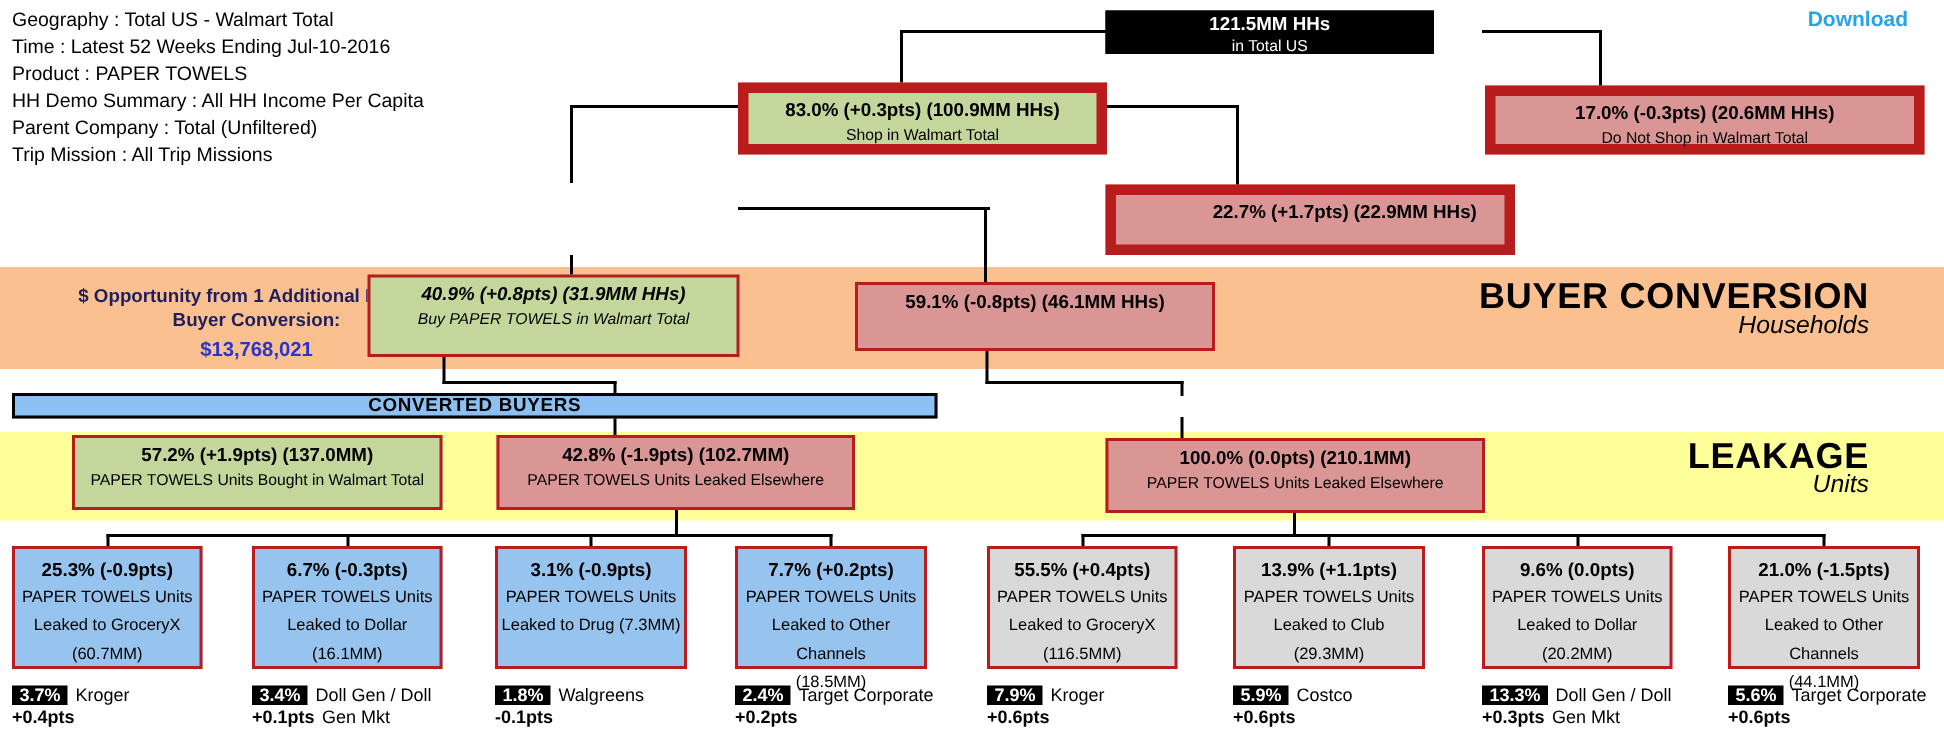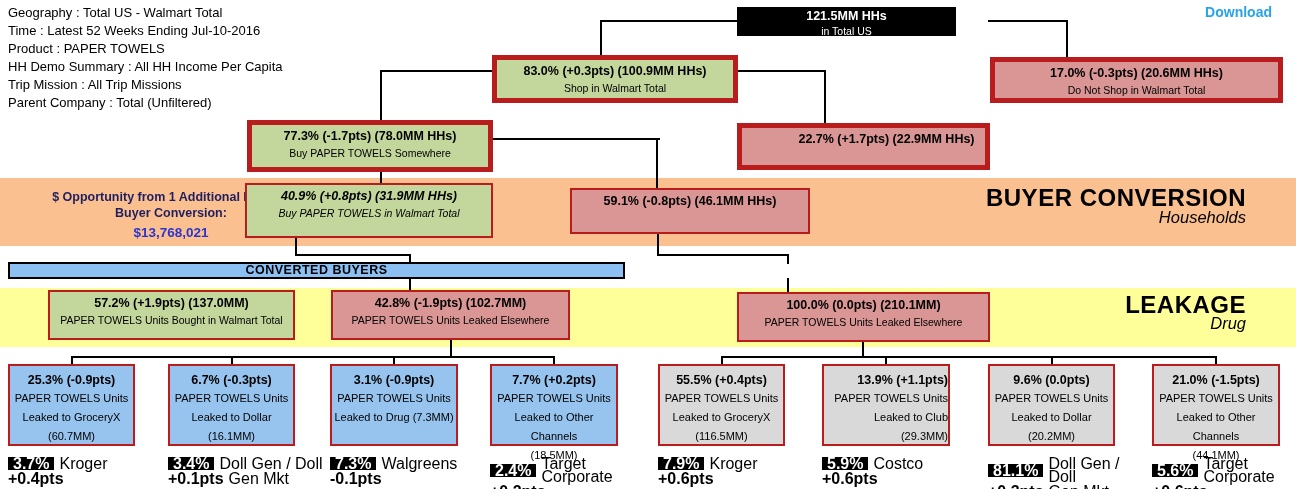--- a/index.html
+++ b/index.html
@@ -14,70 +14,70 @@
   
   .band{position:absolute;left:0;width:1296px;}
   .band.orange{top:178px;height:68px;background:#fac090;}
   .band.yellow{top:288px;height:59px;background:#ffff99;}
   .band-title{position:absolute;right:50px;font-size:24px;font-weight:bold;letter-spacing:.5px;white-space:nowrap;}
   .band-sub{position:absolute;right:50px;font-size:16.5px;font-style:italic;white-space:nowrap;}
   .opportunity{position:absolute;left:16px;top:189px;width:310px;text-align:center;
     font-size:12.5px;font-weight:bold;color:#1f1f60;line-height:16px;}
   .opportunity .amount{margin-top:4px;font-size:13.5px;color:#2b35cd;}
   
-  .box{position:absolute;border:5px solid #b91c1c;text-align:center;box-sizing:border-box;padding-top:4px;}
+  .box{position:absolute;border:7px solid #b91c1c;text-align:center;box-sizing:border-box;padding-top:4px;}
   .box.b2{border-width:2px;}
   .box .v{font-weight:bold;font-size:12.5px;line-height:15px;}
   .box .l{font-size:10.5px;line-height:14px;margin-top:2px;}
   .green{background:#c3d69b;} .pink{background:#d99694;}
   .blueb{background:#97c4ee;} .grayb{background:#d9d9d9;}
   .black-box{background:#000;color:#fff;border:1px solid #000;padding-top:1px;}
   .black-box .l{margin-top:0;font-size:10.5px;}
   .leak{padding-top:6px;}
   .leak .l{font-size:11px;line-height:19px;margin-top:0;}
   .leak .v{line-height:17px;}
   
   .bar{position:absolute;height:17px;border:2px solid #000;box-sizing:border-box;
     text-align:center;font-size:12.5px;font-weight:bold;letter-spacing:.5px;line-height:13px;}
   .bar.conv{background:#8cc0f2;}
   .bar.unconv{background:#d9d9d9;}
   
   .line{position:absolute;background:#000;}
   
-  .anno{position:absolute;top:457px;width:160px;font-size:16px;line-height:13px;}
+  .anno{position:absolute;top:457px;width:160px;font-size:12px;line-height:13px;}
   .anno .row{display:flex;gap:5px;align-items:center;}
   .anno .row+.row{margin-top:2px;}
   .badge{background:#000;color:#fff;font-weight:bold;padding:0 5px;height:13px;line-height:13px;}
   .delta{font-weight:bold;}
 </style>
 </head>
 <body>
 
 <div class="canvas">
 
   <div class="band orange"></div>
   <div class="band yellow"></div>
   <div class="band-title" style="top:184px;">BUYER CONVERSION</div>
   <div class="band-sub" style="top:208px;">Households</div>
   <div class="band-title" style="top:291px;">LEAKAGE</div>
-  <div class="band-sub" style="top:314px;">Drug</div>
+  <div class="band-sub" style="top:314px;">Units</div>
 
   <div class="opportunity">
     <div>$ Opportunity from 1 Additional Point of</div>
     <div>Buyer Conversion:</div>
     <div class="amount">$13,768,021</div>
   </div>
 
   <div class="filters">
     <div>Geography : Total US - Walmart Total</div>
     <div>Time : Latest 52 Weeks Ending Jul-10-2016</div>
     <div>Product : PAPER TOWELS</div>
     <div>HH Demo Summary : All HH Income Per Capita</div>
+    <div>Parent Company : Total (Unfiltered)</div>
     <div>Trip Mission : All Trip Missions</div>
-    <div>Parent Company : Total (Unfiltered)</div>
   </div>
   <a class="download" href="#">Download</a>
 
   <div class="line" style="left:600px;top:20px;width:140px;height:2px;"></div>
   <div class="line" style="left:600px;top:20px;width:2px;height:37px;"></div>
   <div class="line" style="left:988px;top:20px;width:80px;height:2px;"></div>
   <div class="line" style="left:1066px;top:20px;width:2px;height:38px;"></div>
   <div class="line" style="left:380px;top:70px;width:114px;height:2px;"></div>
   <div class="line" style="left:380px;top:70px;width:2px;height:52px;"></div>
   <div class="line" style="left:736px;top:70px;width:90px;height:2px;"></div>
@@ -113,25 +113,21 @@
 
   <div class="box green" style="left:492px;top:55px;width:246px;height:48px;">
     <div class="v">83.0% (+0.3pts) (100.9MM HHs)</div>
     <div class="l">Shop in Walmart Total</div>
   </div>
   <div class="box pink" style="left:990px;top:57px;width:293px;height:46px;">
     <div class="v">17.0% (-0.3pts) (20.6MM HHs)</div>
     <div class="l">Do Not Shop in Walmart Total</div>
   </div>
 
-  <div class="box green" style="left:247px;top:120px;width:246px;height:52px;">
-    <div class="v">77.3% (-1.7pts) (78.0MM HHs)</div>
-    <div class="l">Buy PAPER TOWELS Somewhere</div>
-  </div>
-  <div class="box pink" style="left:737px;top:123px;width:253px;height:47px;padding-left:46px;">
+  <div class="box pink" style="left:737px;top:123px;width:273px;height:47px;padding-left:46px;">
     <div class="v">22.7% (+1.7pts) (22.9MM HHs)</div>
   </div>
 
   <div class="box green b2" style="left:245px;top:183px;width:248px;height:55px;font-style:italic;">
     <div class="v">40.9% (+0.8pts) (31.9MM HHs)</div>
     <div class="l">Buy PAPER TOWELS in Walmart Total</div>
   </div>
   <div class="box pink b2" style="left:570px;top:188px;width:240px;height:46px;">
     <div class="v">59.1% (-0.8pts) (46.1MM HHs)</div>
   </div>
@@ -174,21 +170,21 @@
     <div class="l">PAPER TOWELS Units</div>
     <div class="l">Leaked to Other Channels</div>
     <div class="l">(18.5MM)</div>
   </div>
   <div class="box grayb b2 leak" style="left:658px;top:364px;width:127px;height:82px;">
     <div class="v">55.5% (+0.4pts)</div>
     <div class="l">PAPER TOWELS Units</div>
     <div class="l">Leaked to GroceryX</div>
     <div class="l">(116.5MM)</div>
   </div>
-  <div class="box grayb b2 leak" style="left:822px;top:364px;width:128px;height:82px;text-align:right;">
+  <div class="box grayb b2 leak" style="left:822px;top:364px;width:128px;height:82px;">
     <div class="v">13.9% (+1.1pts)</div>
     <div class="l">PAPER TOWELS Units</div>
     <div class="l">Leaked to Club (29.3MM)</div>
     <div class="l"></div>
   </div>
   <div class="box grayb b2 leak" style="left:988px;top:364px;width:127px;height:82px;">
     <div class="v">9.6% (0.0pts)</div>
     <div class="l">PAPER TOWELS Units</div>
     <div class="l">Leaked to Dollar</div>
     <div class="l">(20.2MM)</div>
@@ -215,21 +211,21 @@
         <span class="badge">3.4%</span>
         <span>Doll Gen / Doll</span>
       </div>
     <div class="row">
         <span class="delta">+0.1pts</span>
         <span>Gen Mkt</span>
       </div>
   </div>
   <div class="anno" style="left:330px;">
     <div class="row">
-        <span class="badge">7.3%</span>
+        <span class="badge">1.8%</span>
         <span>Walgreens</span>
       </div>
     <div class="row">
         <span class="delta">-0.1pts</span>
         <span></span>
       </div>
   </div>
   <div class="anno" style="left:490px;">
     <div class="row">
         <span class="badge">2.4%</span>
@@ -255,21 +251,21 @@
         <span class="badge">5.9%</span>
         <span>Costco</span>
       </div>
     <div class="row">
         <span class="delta">+0.6pts</span>
         <span></span>
       </div>
   </div>
   <div class="anno" style="left:988px;">
     <div class="row">
-        <span class="badge">81.1%</span>
+        <span class="badge">13.3%</span>
         <span>Doll Gen / Doll</span>
       </div>
     <div class="row">
         <span class="delta">+0.3pts</span>
         <span>Gen Mkt</span>
       </div>
   </div>
   <div class="anno" style="left:1152px;">
     <div class="row">
         <span class="badge">5.6%</span>

